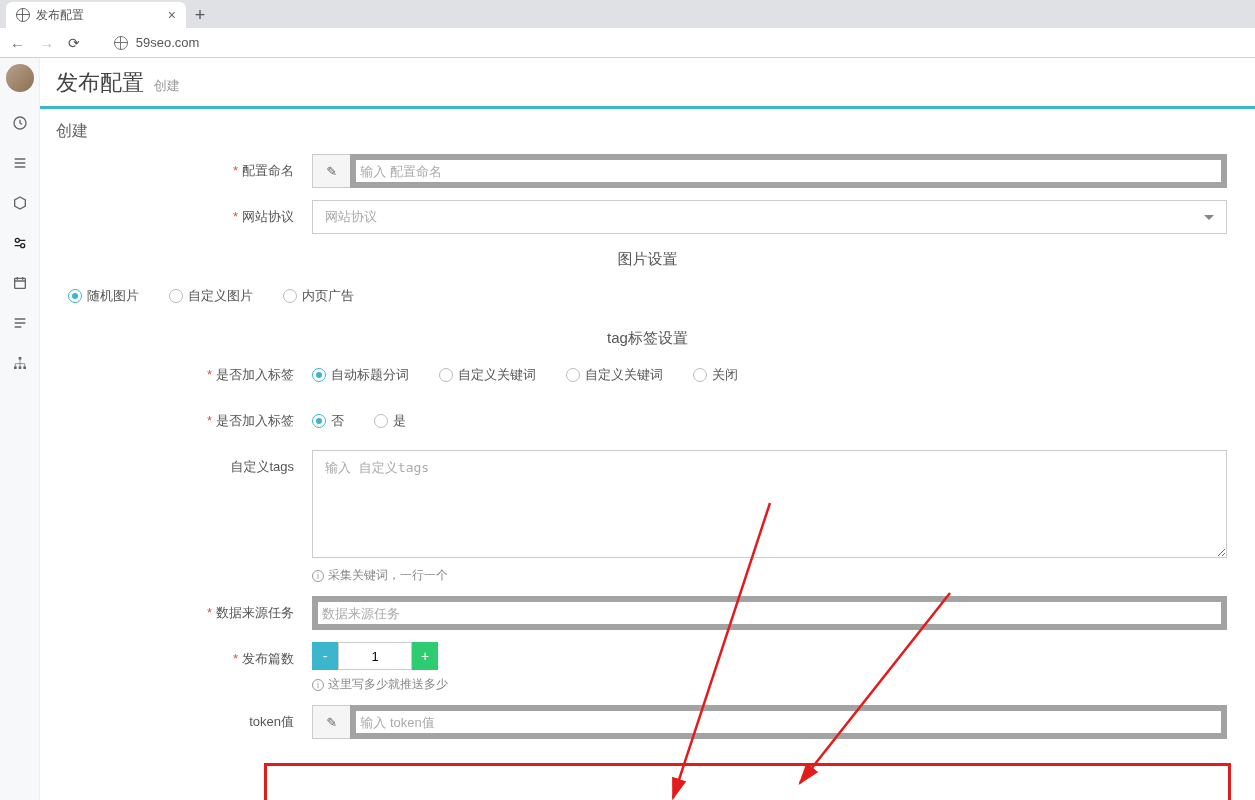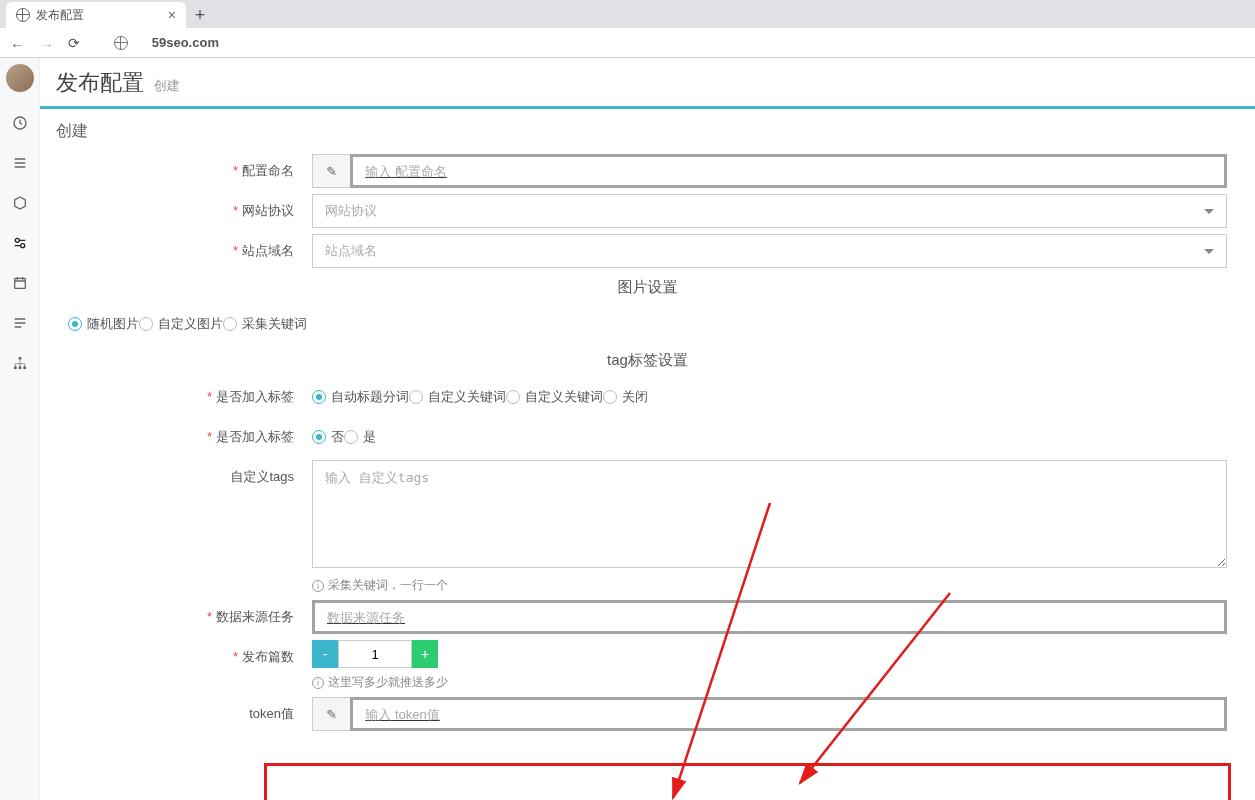--- a/index.html
+++ b/index.html
@@ -11,21 +11,21 @@
 .tab .globe { width: 14px; height: 14px; border: 1.3px solid #666; border-radius: 50%; position: relative; }
 .tab .globe::before { content: ''; position: absolute; left: 45%; top: -1px; bottom: -1px; width: 1px; background: #666; }
 .tab .globe::after { content: ''; position: absolute; top: 45%; left: -1px; right: -1px; height: 1px; background: #666; }
 .tab .close { margin-left: auto; color: #666; font-size: 14px; cursor: pointer; }
 .newtab { width: 28px; height: 26px; display: flex; align-items: center; justify-content: center; color: #555; font-size: 18px; cursor: pointer; }
 
 .browser-toolbar { height: 30px; background: #fff; border-bottom: 1px solid #d0d0d0; display: flex; align-items: center; padding: 0 10px; gap: 14px; }
 .nav-arrow { color: #666; font-size: 15px; }
 .nav-arrow.disabled { color: #bbb; }
 .reload { color: #555; font-size: 14px; }
-.url-bar { display: flex; align-items: center; gap: 24px; flex: 0 0 auto; padding-left: 20px; font-weight: bold; }
+.url-bar { display: flex; align-items: center; gap: 8px; flex: 0 0 auto; padding-left: 20px; }
 .url-bar .globe { width: 14px; height: 14px; border: 1.3px solid #777; border-radius: 50%; position: relative; }
 .url-bar .globe::before { content: ''; position: absolute; left: 45%; top: -1px; bottom: -1px; width: 1px; background: #777; }
 .url-bar .globe::after { content: ''; position: absolute; top: 45%; left: -1px; right: -1px; height: 1px; background: #777; }
 .url-text { color: #555; font-size: 13px; }
 
 
 .app { display: flex; height: 742px; }
 .sidebar { width: 40px; background: #f6f8fa; border-right: 1px solid #eee; display: flex; flex-direction: column; align-items: center; padding-top: 6px; gap: 22px; }
 .avatar { width: 28px; height: 28px; border-radius: 50%; background: linear-gradient(135deg, #b7a089, #8d7055); }
 .side-icon { width: 18px; height: 18px; color: #666; display: flex; align-items: center; justify-content: center; cursor: pointer; }
@@ -34,38 +34,38 @@
 
 .main { flex: 1; overflow: hidden; position: relative; }
 .page-header { padding: 10px 16px 8px; border-bottom: 3px solid #3bb6cc; margin-bottom: 0; }
 .page-title { font-size: 22px; color: #444; font-weight: 400; }
 .page-subtitle { font-size: 13px; color: #999; margin-left: 6px; }
 
 .panel { margin: 0 8px 0 8px; }
 .panel-header { font-size: 16px; color: #666; padding: 12px 8px; }
 
 .form { padding: 0 20px; }
-.form-row { display: flex; align-items: flex-start; margin-bottom: 6px; min-height: 34px; }
+.form-row { display: flex; align-items: flex-start; margin-bottom: 12px; min-height: 34px; }
 .form-label { width: 244px; text-align: right; padding-right: 18px; padding-top: 8px; color: #555; font-size: 13px; }
 .form-label .req { color: #e74c3c; margin-right: 4px; }
 .form-control { flex: 1; max-width: 916px; }
 
 .input-group { display: flex; }
 .input-addon { width: 40px; height: 34px; border: 1px solid #ccc; border-right: 0; background: #f5f5f5; display: flex; align-items: center; justify-content: center; color: #666; }
-.text-input { height: 34px; border: 3px solid #a3a3a3; padding: 0 12px; font-size: 13px; color: #333; width: 100%; outline: none; text-decoration: underline; }
+.text-input { height: 34px; border: 6px solid #a3a3a3; padding: 0 4px; font-size: 13px; color: #333; width: 100%; outline: none; }
 .text-input::placeholder { color: #aaa; }
 .textarea-input { width: 100%; min-height: 108px; border: 1px solid #ccc; padding: 8px 12px; font-size: 13px; color: #a16207; outline: none; resize: vertical; }
 .textarea-input::placeholder { color: #aaa; }
 
 .select { height: 34px; border: 1px solid #ccc; background: #fff; padding: 0 30px 0 12px; font-size: 13px; color: #aaa; position: relative; cursor: pointer; display: flex; align-items: center; }
 .select::after { content: ''; position: absolute; right: 12px; top: 14px; border: 5px solid transparent; border-top-color: #888; }
 
 .section-title { text-align: center; font-size: 15px; color: #555; padding: 4px 0 10px; }
 
-.radio-group { display: flex; flex-wrap: wrap; gap: 0; padding-top: 8px; text-align: center; }
+.radio-group { display: flex; flex-wrap: wrap; gap: 30px; padding-top: 8px; text-align: center; }
 .radio-item { display: flex; align-items: center; gap: 5px; cursor: pointer; }
 .radio-circle { width: 14px; height: 14px; border: 1px solid #bbb; border-radius: 50%; position: relative; flex-shrink: 0; }
 .radio-item.checked .radio-circle { border-color: #3bb6cc; }
 .radio-item.checked .radio-circle::after { content: ''; position: absolute; left: 3px; top: 3px; width: 6px; height: 6px; border-radius: 50%; background: #3bb6cc; }
 .radio-label { color: #555; font-size: 13px; }
 
 .help-text { color: #888; font-size: 12px; margin-top: 6px; display: flex; align-items: center; gap: 4px; }
 .info-icon { width: 12px; height: 12px; border: 1px solid #999; border-radius: 50%; font-size: 9px; display: flex; align-items: center; justify-content: center; color: #999; }
 
 .stepper { display: flex; }
@@ -169,45 +169,37 @@
 
         <div class="form-row">
           <div class="form-label"><span class="req">*</span><span>网站协议</span></div>
           <div class="form-control">
             <div class="select">
                 <span>网站协议</span>
               </div>
           </div>
         </div>
 
-        <div class="form-row">
-          <div class="form-label"><span class="req">*</span><span>站点域名</span></div>
-          <div class="form-control">
-            <div class="select">
-                <span>站点域名</span>
-              </div>
-          </div>
-        </div>
 
         <div class="section-title">图片设置</div>
 
         <div class="form-row">
           <div class="form-control">
             <div class="radio-group">
                 <label class="radio-item checked">
                   <span class="radio-circle"></span>
                   <span class="radio-label">随机图片</span>
                 </label>
                 <label class="radio-item">
                   <span class="radio-circle"></span>
                   <span class="radio-label">自定义图片</span>
                 </label>
                 <label class="radio-item">
                   <span class="radio-circle"></span>
-                  <span class="radio-label">采集关键词</span>
+                  <span class="radio-label">内页广告</span>
                 </label>
               </div>
           </div>
         </div>
 
         <div class="section-title">tag标签设置</div>
 
         <div class="form-row">
           <div class="form-label"><span class="req">*</span><span>是否加入标签</span></div>
           <div class="form-control">

